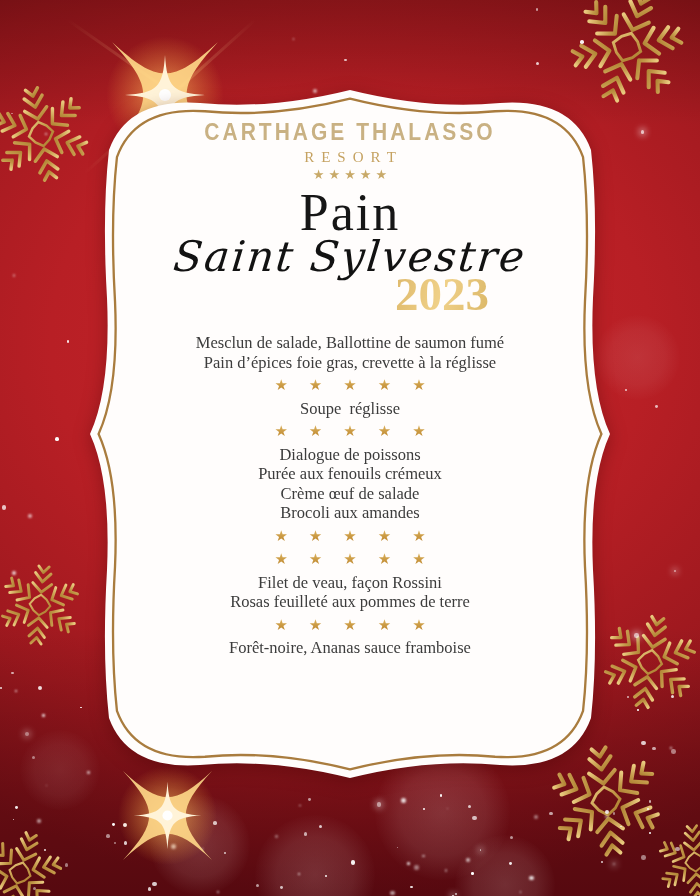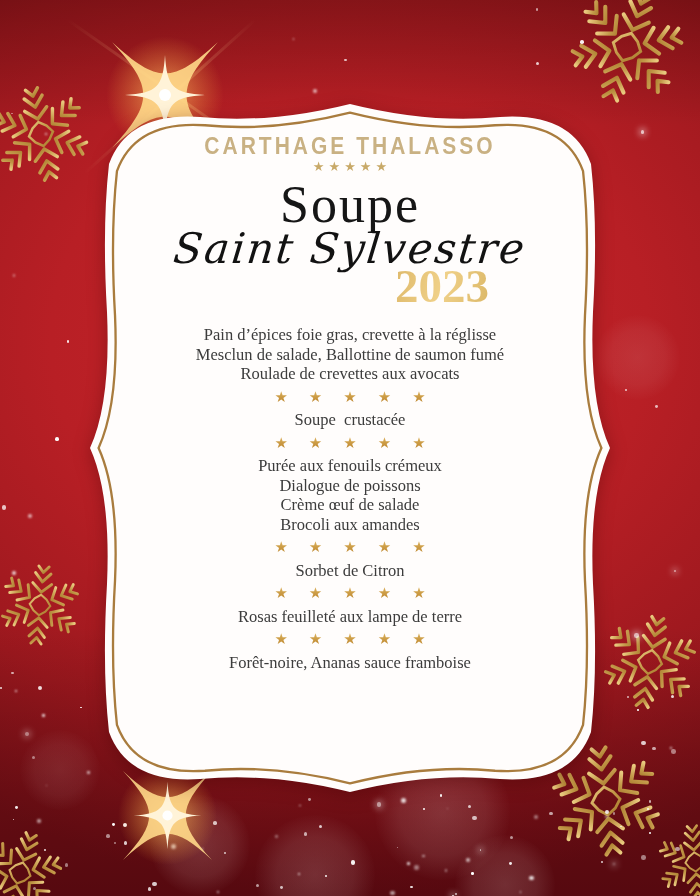--- a/index.html
+++ b/index.html
@@ -16,21 +16,21 @@
   
   .ray{position:absolute;height:3px;border-radius:2px;
     background:linear-gradient(90deg, rgba(255,215,150,0) 0%, rgba(255,215,150,0.30) 50%, rgba(255,215,150,0) 100%);}
   
   svg.flake{position:absolute;overflow:visible;}
   
   .dot{position:absolute;border-radius:50%;background:#ffffff;}
   
   svg.sparkle{position:absolute;overflow:visible;}
   
-  .card{position:absolute;left:88px;top:102px;width:524px;height:692px;}
+  .card{position:absolute;left:88px;top:88px;width:524px;height:692px;}
   .card svg.frame{position:absolute;inset:0;width:100%;height:100%;overflow:visible;}
   .card-content{position:absolute;inset:0;text-align:center;color:#3c3c3c;}
   .brand{margin-top:32px;font-family:"Liberation Sans",sans-serif;font-weight:700;font-size:21px;
     letter-spacing:3px;color:#c9b183;transform:scaleY(1.12);}
   .resort{margin-top:5px;font-family:"Liberation Serif",serif;font-size:15px;letter-spacing:7px;
     color:#c5a261;text-indent:7px;}
   .brand-stars{margin-top:1px;font-size:13px;letter-spacing:4px;color:#c8a968;text-indent:4px;}
   .title-menu{margin-top:2px;font-family:"Liberation Serif",serif;font-size:52px;line-height:56px;
     color:#161616;letter-spacing:2px;}
   .title-script{margin-top:-14px;font-family:"DejaVu Serif",serif;font-style:italic;font-size:42px;
@@ -230,38 +230,38 @@
       <use href="#spark-g"></use>
     </svg>
 
   <div class="card">
     <svg class="frame" viewBox="0 0 524 692" preserveAspectRatio="none">
       <path d="M 262 2 Q 342 22 412 15 Q 484 10 503 62 Q 510 125 505 210 Q 501 300 522 346 Q 501 392 505 482 Q 510 567 503 630 Q 484 682 412 677 Q 342 670 262 690 Q 182 670 112 677 Q 40 682 21 630 Q 14 567 19 482 Q 23 392 2 346 Q 23 300 19 210 Q 14 125 21 62 Q 40 10 112 15 Q 182 22 262 2 Z" fill="#fffdfc" style="filter:drop-shadow(0 4px 9px rgba(60,0,0,0.35));"></path>
       <path d="M 262 2 Q 342 22 412 15 Q 484 10 503 62 Q 510 125 505 210 Q 501 300 522 346 Q 501 392 505 482 Q 510 567 503 630 Q 484 682 412 677 Q 342 670 262 690 Q 182 670 112 677 Q 40 682 21 630 Q 14 567 19 482 Q 23 392 2 346 Q 23 300 19 210 Q 14 125 21 62 Q 40 10 112 15 Q 182 22 262 2 Z" transform="translate(262 346) scale(0.967 0.975) translate(-262 -346)" fill="none" stroke="#a97c3e" stroke-width="2.4"></path>
     </svg>
     <div class="card-content">
       <div class="brand">CARTHAGE THALASSO</div>
+      <div class="resort">RESORT</div>
       <div class="brand-stars">★★★★★</div>
-      <div class="title-menu">Soupe</div>
+      <div class="title-menu">Pain</div>
       <div class="title-script">Saint Sylvestre</div>
       <div class="title-year">2023</div>
       <div class="menu-list" id="menu-list">
+          <div class="menu-line">Mesclun de salade, Ballottine de saumon fumé</div>
           <div class="menu-line">Pain d’épices foie gras, crevette à la réglisse</div>
-          <div class="menu-line">Mesclun de salade, Ballottine de saumon fumé</div>
-          <div class="menu-line">Roulade de crevettes aux avocats</div>
-          <div class="star-sep">★ ★ ★ ★ ★</div>
-          <div class="menu-line">Soupe  crustacée</div>
-          <div class="star-sep">★ ★ ★ ★ ★</div>
+          <div class="star-sep">★ ★ ★ ★ ★</div>
+          <div class="menu-line">Soupe  réglisse</div>
+          <div class="star-sep">★ ★ ★ ★ ★</div>
+          <div class="menu-line">Dialogue de poissons</div>
           <div class="menu-line">Purée aux fenouils crémeux</div>
-          <div class="menu-line">Dialogue de poissons</div>
           <div class="menu-line">Crème œuf de salade</div>
           <div class="menu-line">Brocoli aux amandes</div>
           <div class="star-sep">★ ★ ★ ★ ★</div>
-          <div class="menu-line">Sorbet de Citron</div>
-          <div class="star-sep">★ ★ ★ ★ ★</div>
-          <div class="menu-line">Rosas feuilleté aux lampe de terre</div>
+          <div class="star-sep">★ ★ ★ ★ ★</div>
+          <div class="menu-line">Filet de veau, façon Rossini</div>
+          <div class="menu-line">Rosas feuilleté aux pommes de terre</div>
           <div class="star-sep">★ ★ ★ ★ ★</div>
           <div class="menu-line">Forêt-noire, Ananas sauce framboise</div>
         </div>
     </div>
   </div>
 
 </div>
 
 </body></html>

